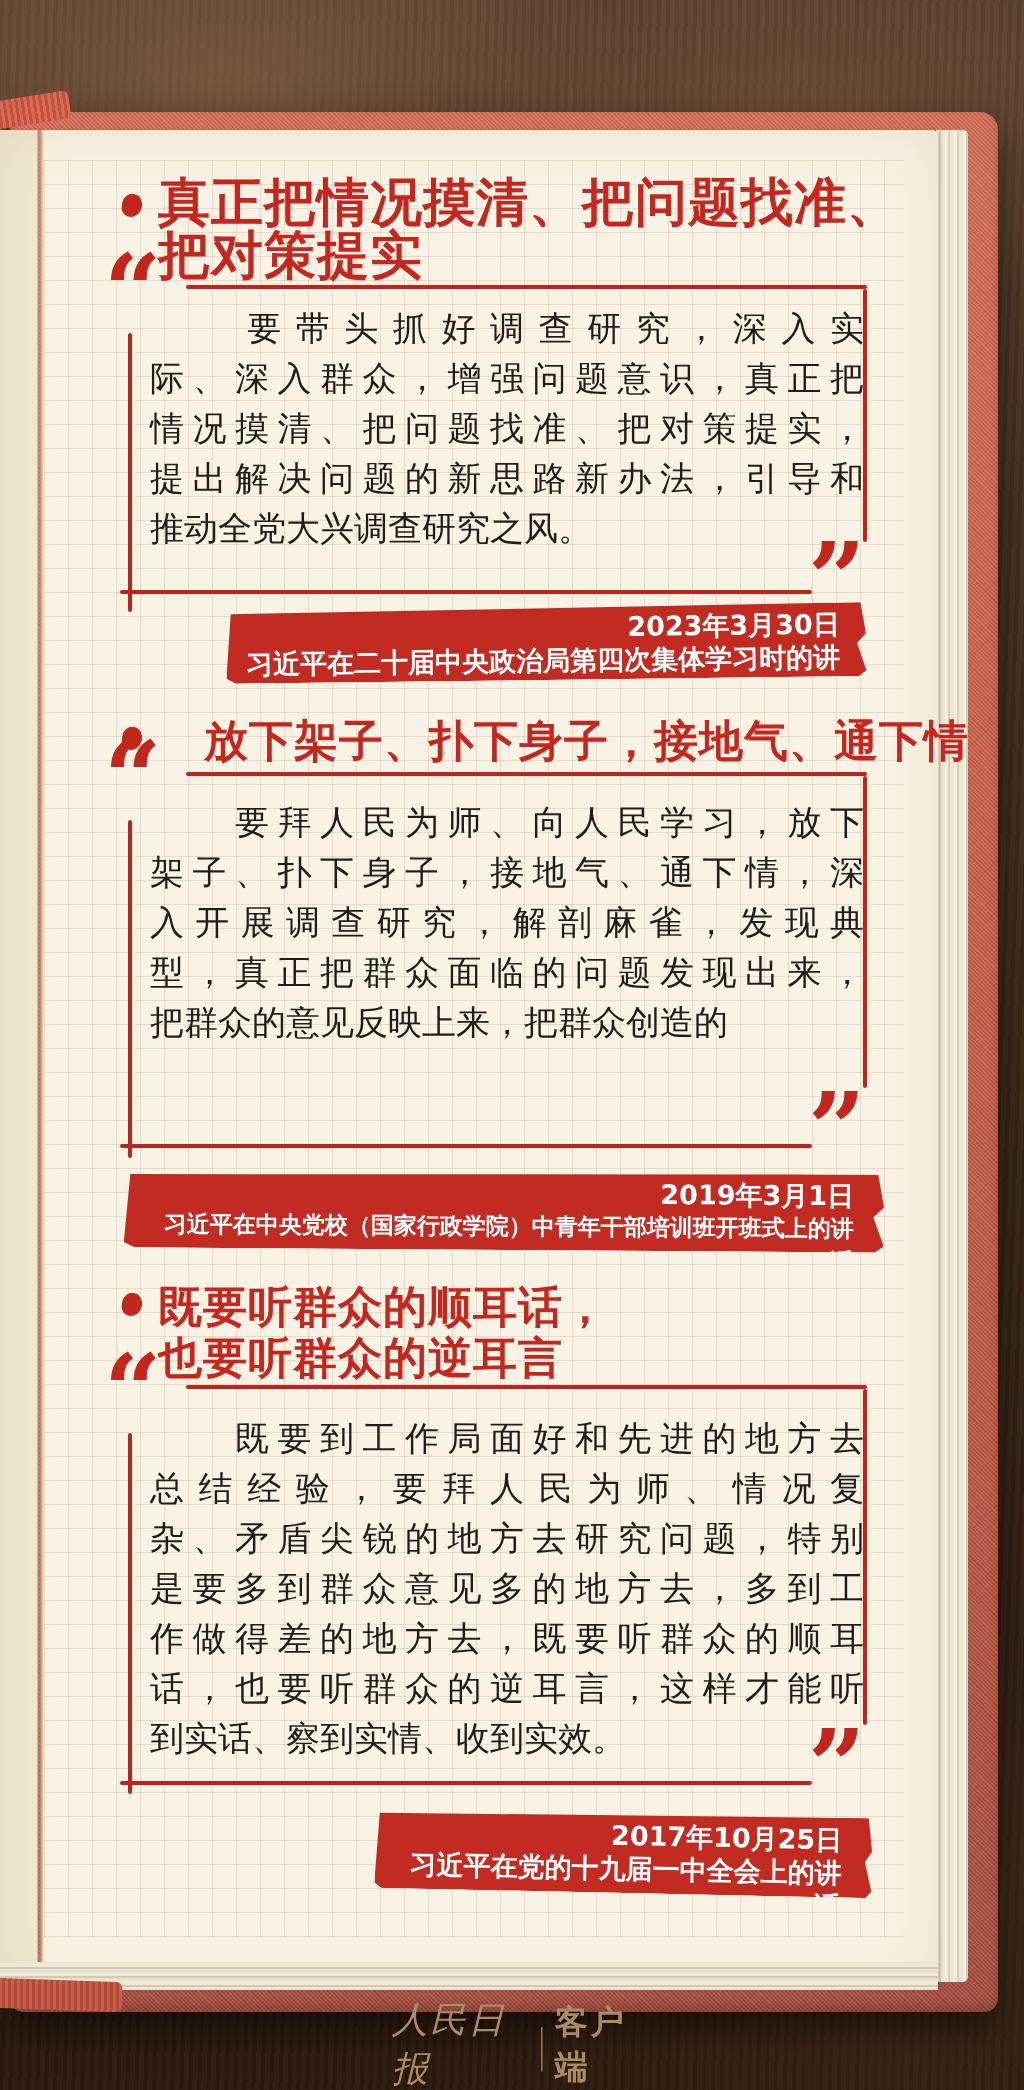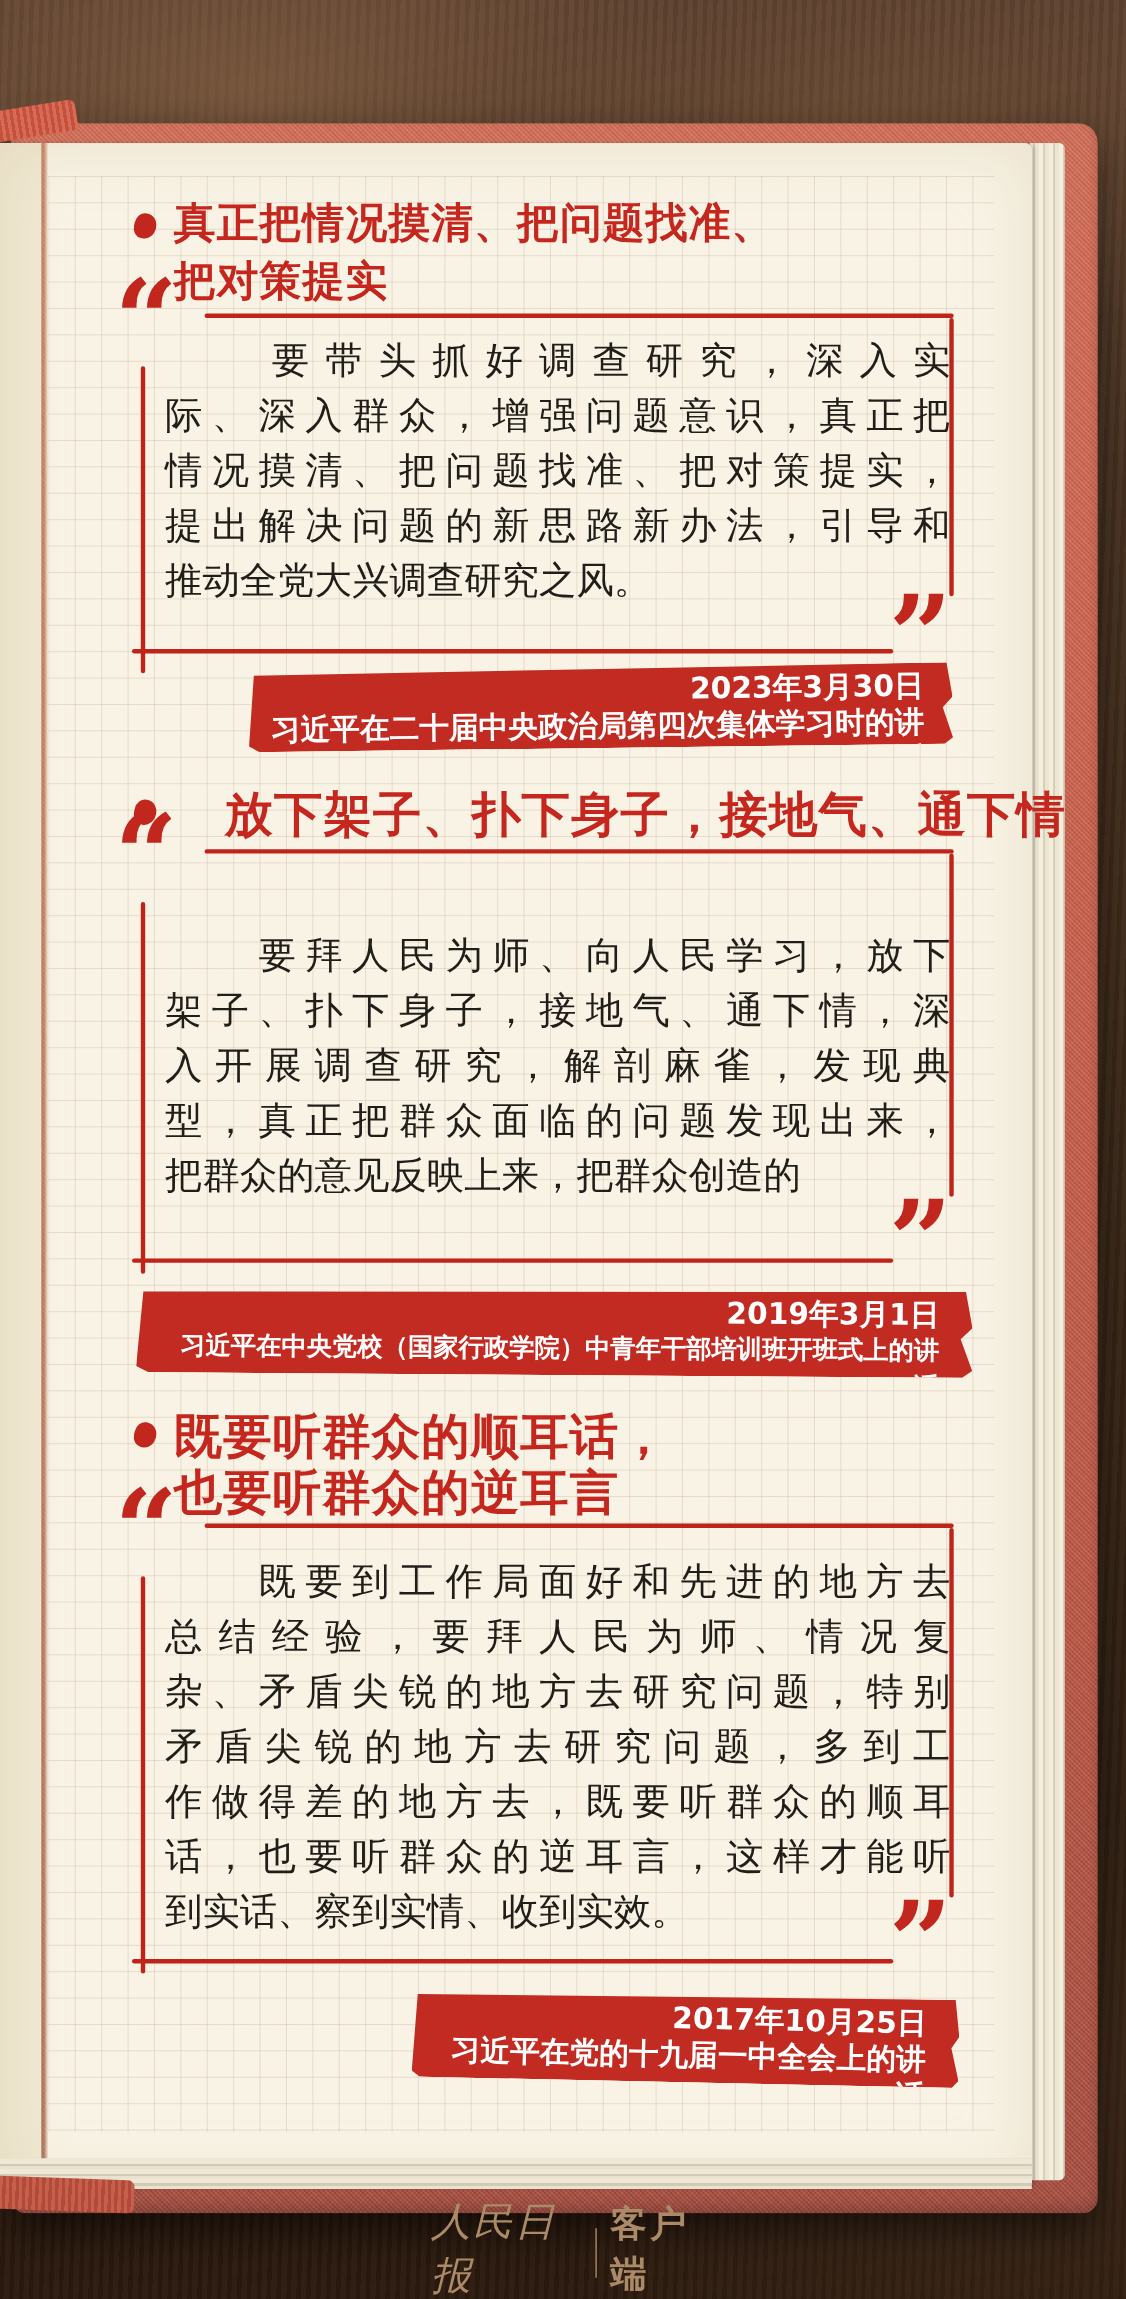--- a/index.html
+++ b/index.html
@@ -48,39 +48,39 @@
     font-size:34px;line-height:50px;}
   .qline{text-align:justify;text-align-last:justify;}
   .qline:last-child{text-align-last:left;}
   .banner{position:absolute;background:#c22b22;color:#ffffff;font-weight:bold;text-align:right;
     box-sizing:border-box;font-family:"DejaVu Sans",sans-serif;
     clip-path:polygon(0.8% 6%, 99.2% 0%, 100% 42%, 98.6% 55%, 100% 92%, 98.8% 100%, 1.5% 100%, 0% 93%);}
   .banner .date{font-size:27px;line-height:33px;}
   .banner .source{font-size:27px;line-height:33px;}
   
   #bullet1{left:122px;top:194px;}
-  #h1{left:158px;top:176px;font-size:38px;line-height:53px;}
+  #h1{left:158px;top:176px;font-size:52px;line-height:53px;}
   #b1-top{left:186px;top:285px;width:681px;height:4px;}
   #b1-left{left:128px;top:333px;width:4px;height:279px;}
   #b1-right{left:863px;top:289px;width:4px;height:253px;}
   #b1-bottom{left:120px;top:590px;width:692px;height:4px;}
   #q1-open{left:104px;top:240px;}
   #q1-close{left:808px;top:528px;}
   #q1-text{left:150px;top:303px;width:714px;}
   #banner1{left:226px;top:606px;width:640px;height:74px;padding:5px 26px 0 20px;transform:rotate(-0.7deg);}
   
   #bullet2{left:122px;top:727px;}
   #h2{left:158px;top:714px;font-size:44px;line-height:53px;margin-left:46px;}
   #b2-top{left:186px;top:772px;width:681px;height:4px;}
   #b2-left{left:128px;top:820px;width:4px;height:338px;}
   #b2-right{left:863px;top:776px;width:4px;height:312px;}
   #b2-bottom{left:120px;top:1144px;width:692px;height:4px;}
   #q2-open{left:104px;top:727px;}
   #q2-close{left:808px;top:1078px;}
-  #q2-text{left:150px;top:797px;width:714px;margin-top:47px;}
+  #q2-text{left:150px;top:797px;width:714px;}
   #banner2{left:124px;top:1172px;width:760px;height:78px;padding:5px 30px 0 20px;transform:rotate(0.4deg);}
   #banner2 .source{font-size:23px;}
   
   #bullet3{left:122px;top:1293px;}
   #h3{left:158px;top:1281px;font-size:44px;line-height:51px;}
   #b3-top{left:186px;top:1385px;width:681px;height:4px;}
   #b3-left{left:128px;top:1433px;width:4px;height:361px;}
   #b3-right{left:863px;top:1389px;width:4px;height:336px;}
   #b3-bottom{left:120px;top:1781px;width:692px;height:4px;}
   #q3-open{left:104px;top:1340px;}
@@ -154,21 +154,21 @@
   <div class="bl" id="b3-top"></div>
   <div class="bl" id="b3-left"></div>
   <div class="bl" id="b3-right"></div>
   <div class="bl" id="b3-bottom"></div>
   <div class="qmark" id="q3-open">“</div>
   <div class="qmark" id="q3-close">”</div>
   <div class="quote" id="q3-text">
       <div class="qline">　　既要到工作局面好和先进的地方去</div>
       <div class="qline">总结经验，要拜人民为师、情况复</div>
       <div class="qline">杂、矛盾尖锐的地方去研究问题，特别</div>
-      <div class="qline">矛盾尖锐的地方去研究问题，多到工</div>
+      <div class="qline">是要多到群众意见多的地方去，多到工</div>
       <div class="qline">作做得差的地方去，既要听群众的顺耳</div>
       <div class="qline">话，也要听群众的逆耳言，这样才能听</div>
       <div class="qline">到实话、察到实情、收到实效。</div>
     </div>
   <div class="banner" id="banner3">
     <div class="date">2017年10月25日</div>
     <div class="source">习近平在党的十九届一中全会上的讲话</div>
   </div>
 
   <div id="masthead">

